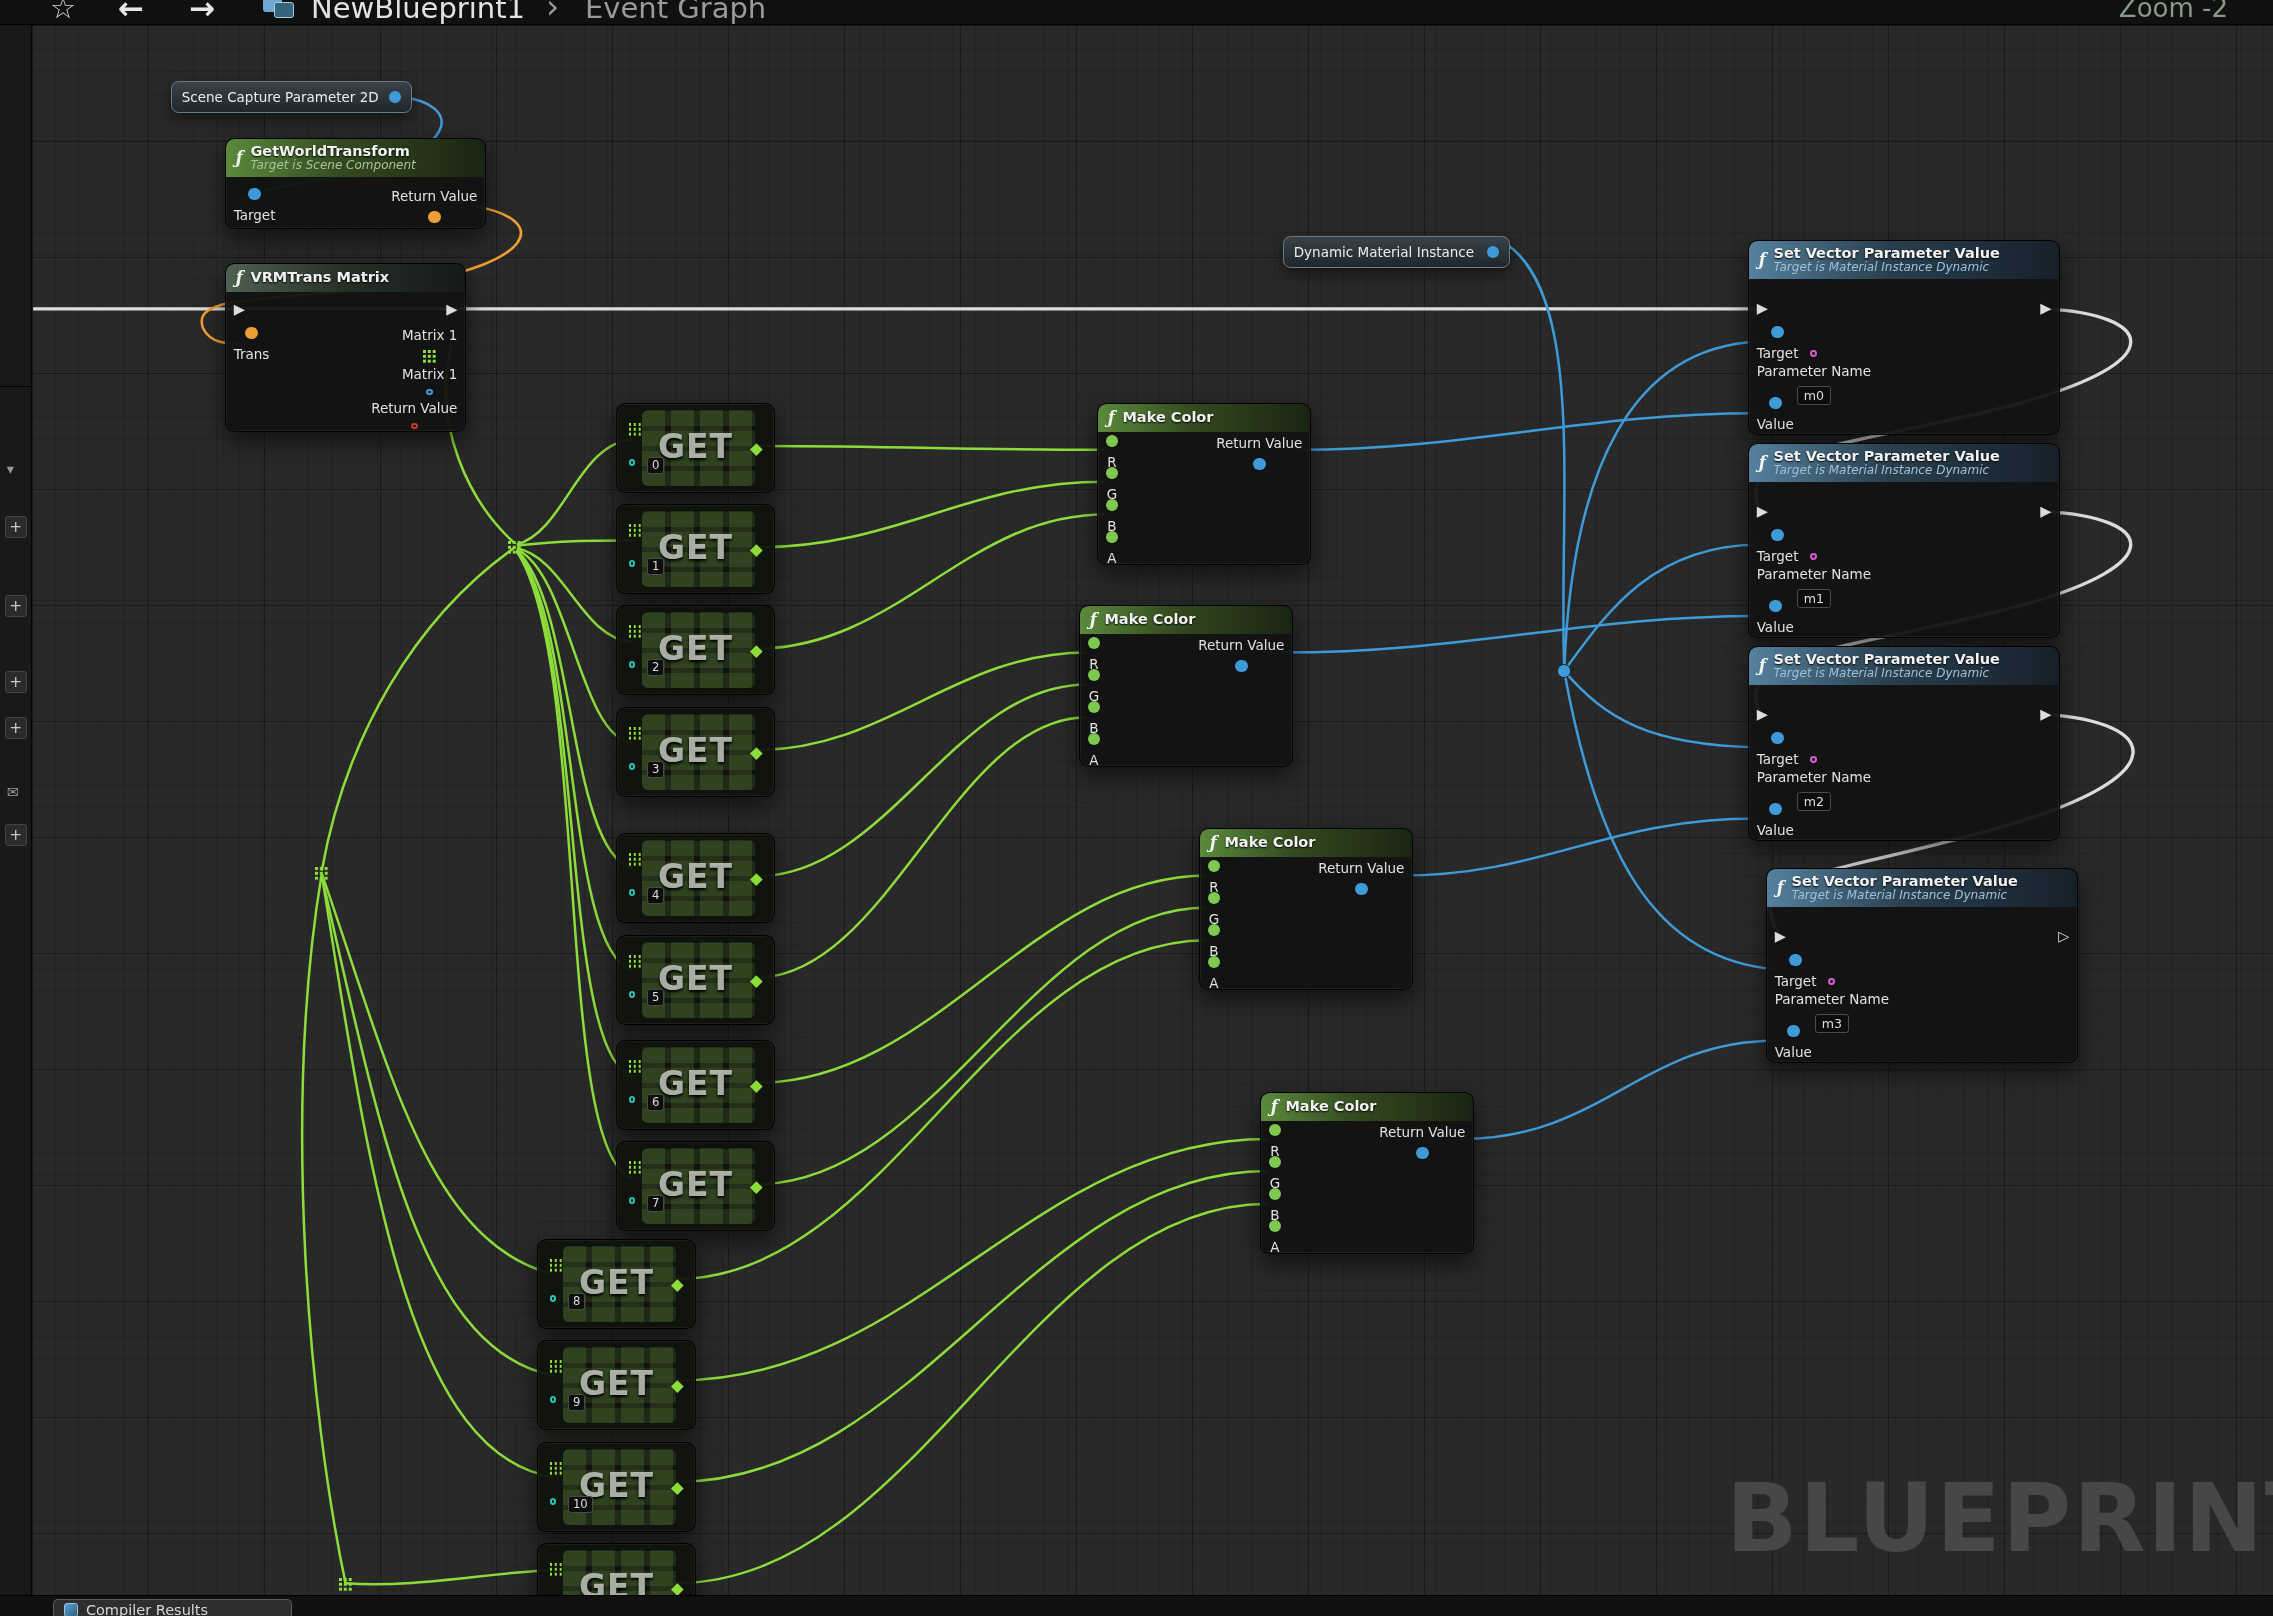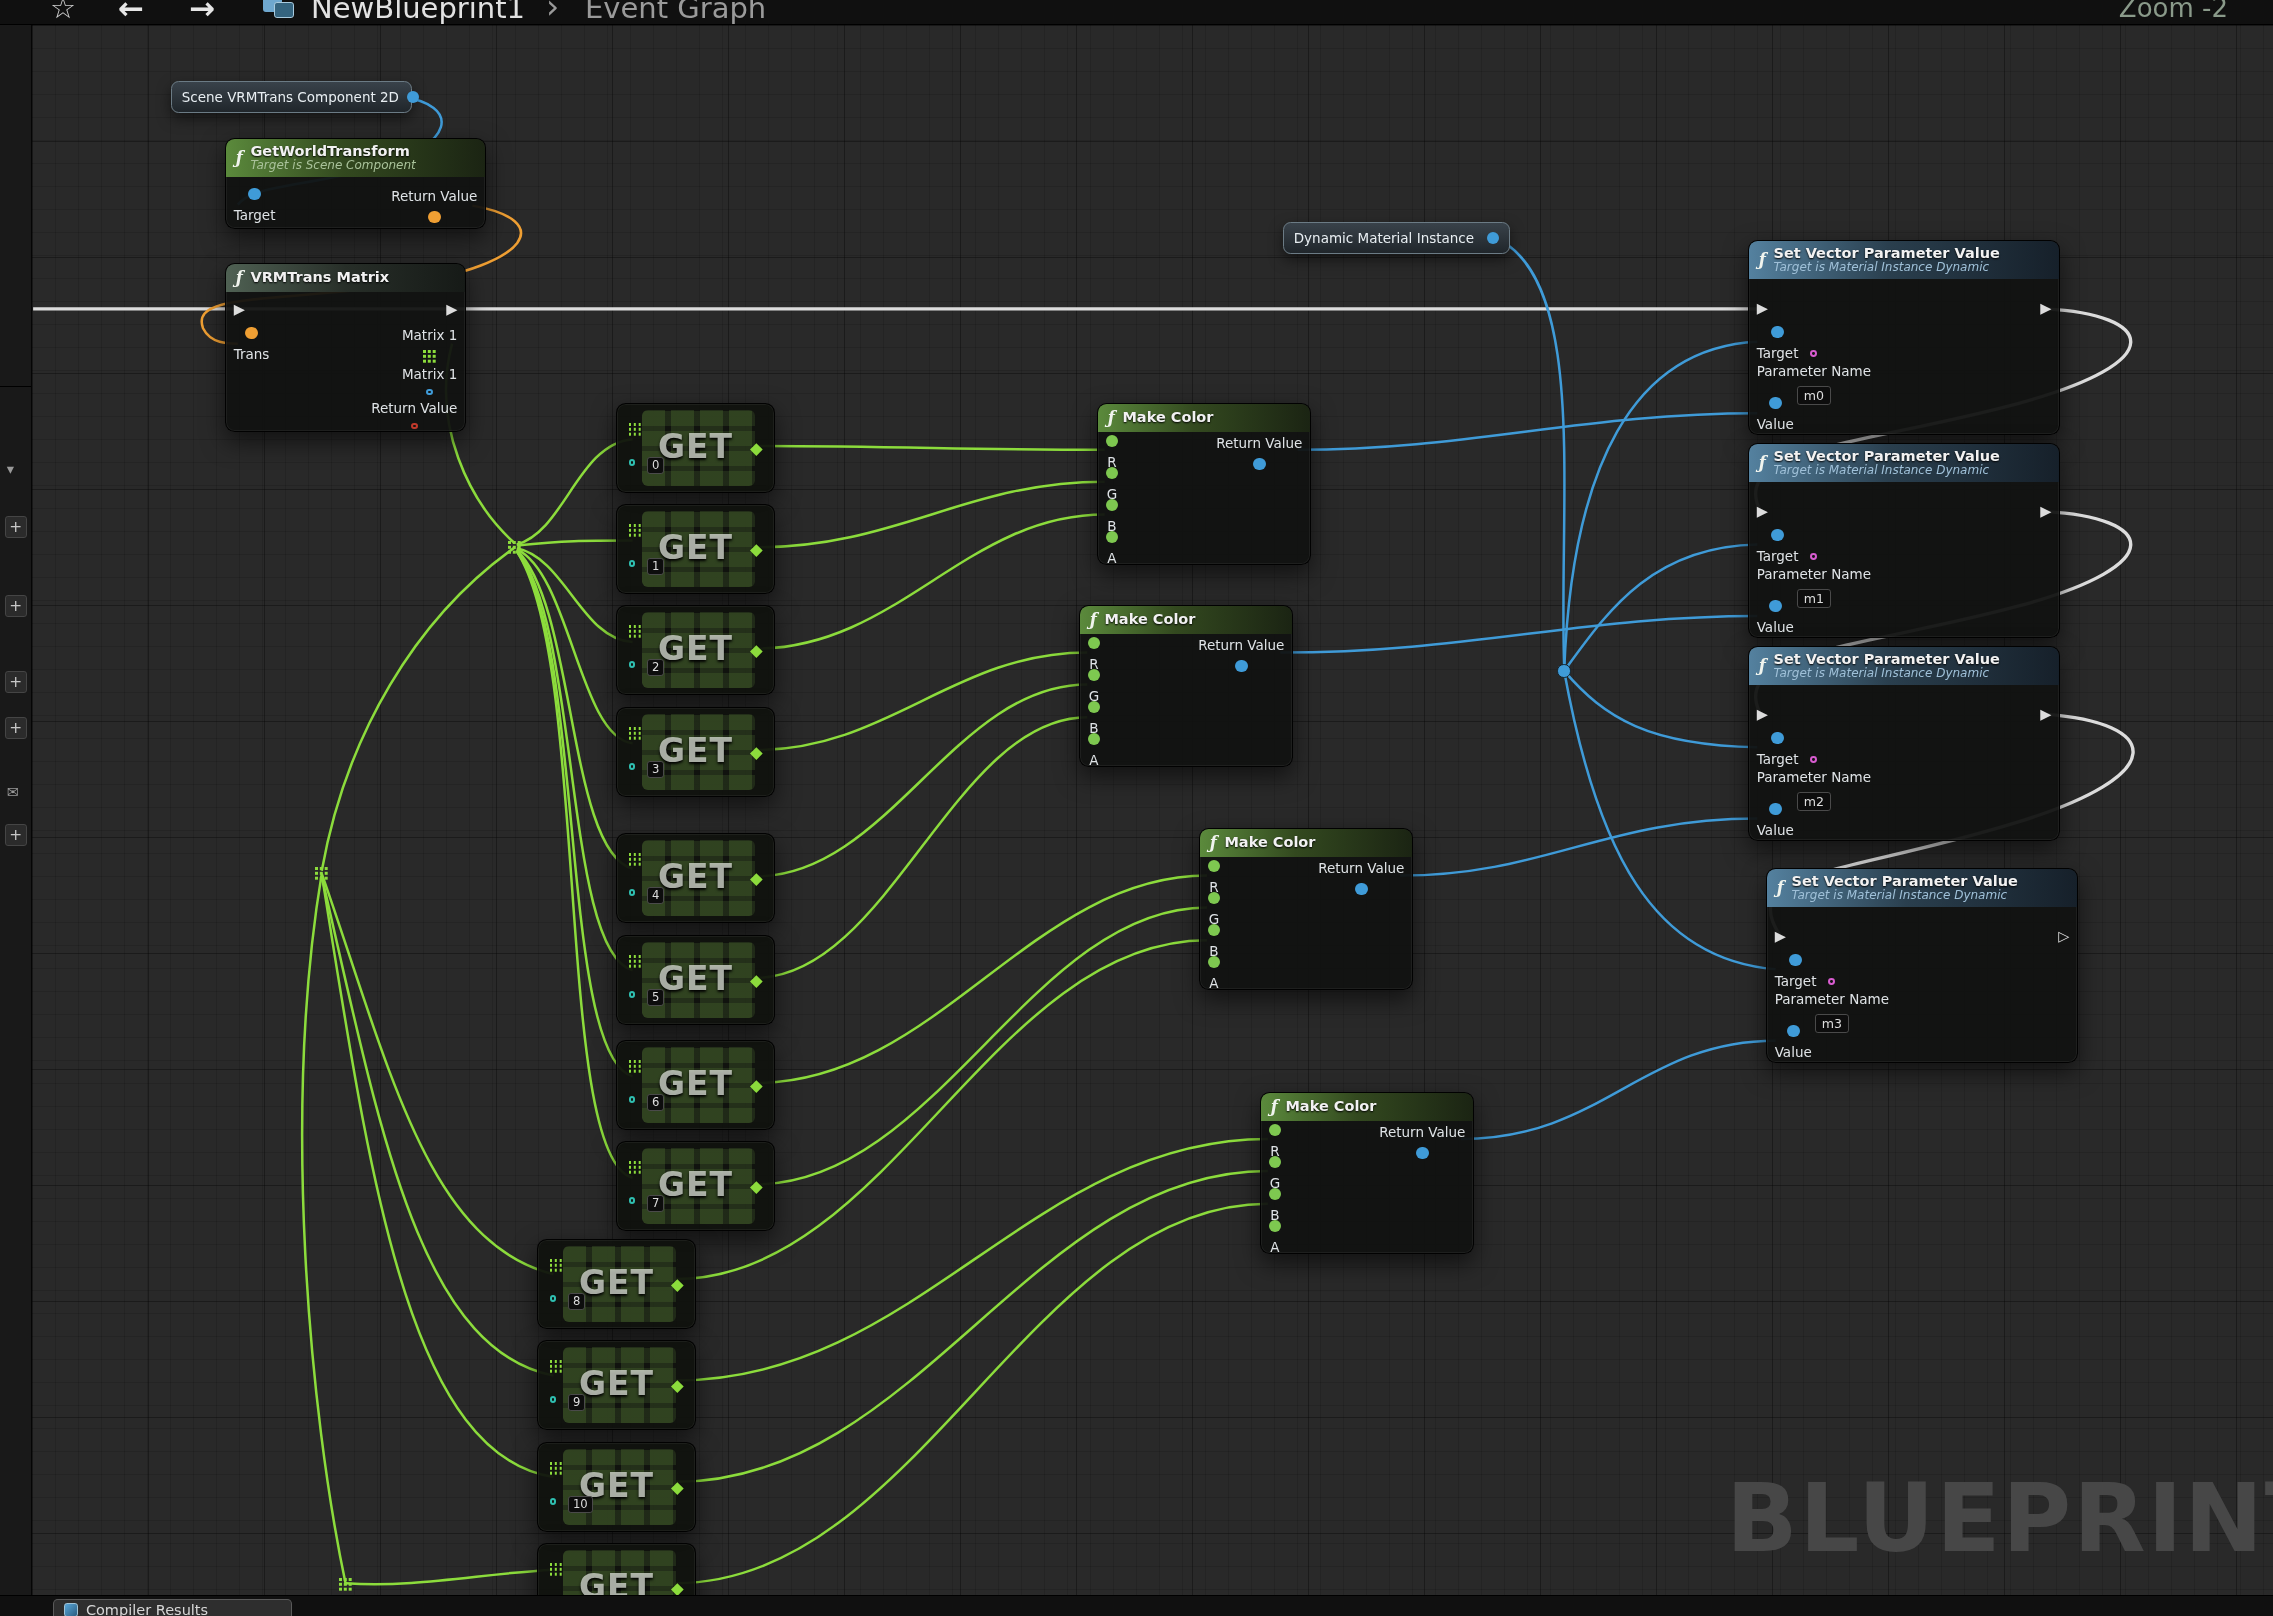--- a/index.html
+++ b/index.html
@@ -160,21 +160,21 @@
     <path class="w-blue" d="M 1620 695 C 1662 744 1708 772 1820 774"></path>
     <path class="w-blue" d="M 1620 695 C 1654 882 1712 994 1839 1004"></path>
   </svg>
 
   <span class="gridpin reroute-grid" style="left:508px;top:541px"></span>
   <span class="gridpin reroute-grid" style="left:315px;top:867px"></span>
   <span class="gridpin reroute-grid" style="left:339px;top:1578px"></span>
   <span class="reroute-dot" style="left:1557px;top:664px"></span>
 
   <div class="pill" style="left:171px;top:81px;width:241px">
-    <span class="pill-label">Scene VRMTrans Component 2D</span>
+    <span class="pill-label">Scene Capture Parameter 2D</span>
     <span class="pin blue"></span>
   </div>
 
   <div class="node" style="left:225px;top:138px;width:261px;height:91px">
     <div class="hdr green">
       <span class="fnicon">ƒ</span>
       <div>
         <div class="hdr-title">GetWorldTransform</div>
         <div class="hdr-sub">Target is Scene Component</div>
       </div>
@@ -217,21 +217,21 @@
       </div>
     </div>
     <div class="prow" style="top:138px">
       <div class="pr">
         <span class="plabel">Return Value</span>
         <span class="pin ring red-ring"></span>
       </div>
     </div>
   </div>
 
-  <div class="pill" style="left:1283px;top:222px;width:227px">
+  <div class="pill" style="left:1283px;top:236px;width:227px">
     <span class="pill-label">Dynamic Material Instance</span>
     <span class="pin blue"></span>
   </div>
 
   <div class="getnode" style="left:616px;top:403px">
       <div class="gettex"></div>
       <div class="getlabel">GET</div>
       <span class="gridpin apin" style="left:11.6px;top:19.3px"></span>
       <span class="pin ring teal-ring apin" style="left:11.6px;top:55px"></span>
       <span class="idxbox" style="left:30px;top:53px">0</span>

